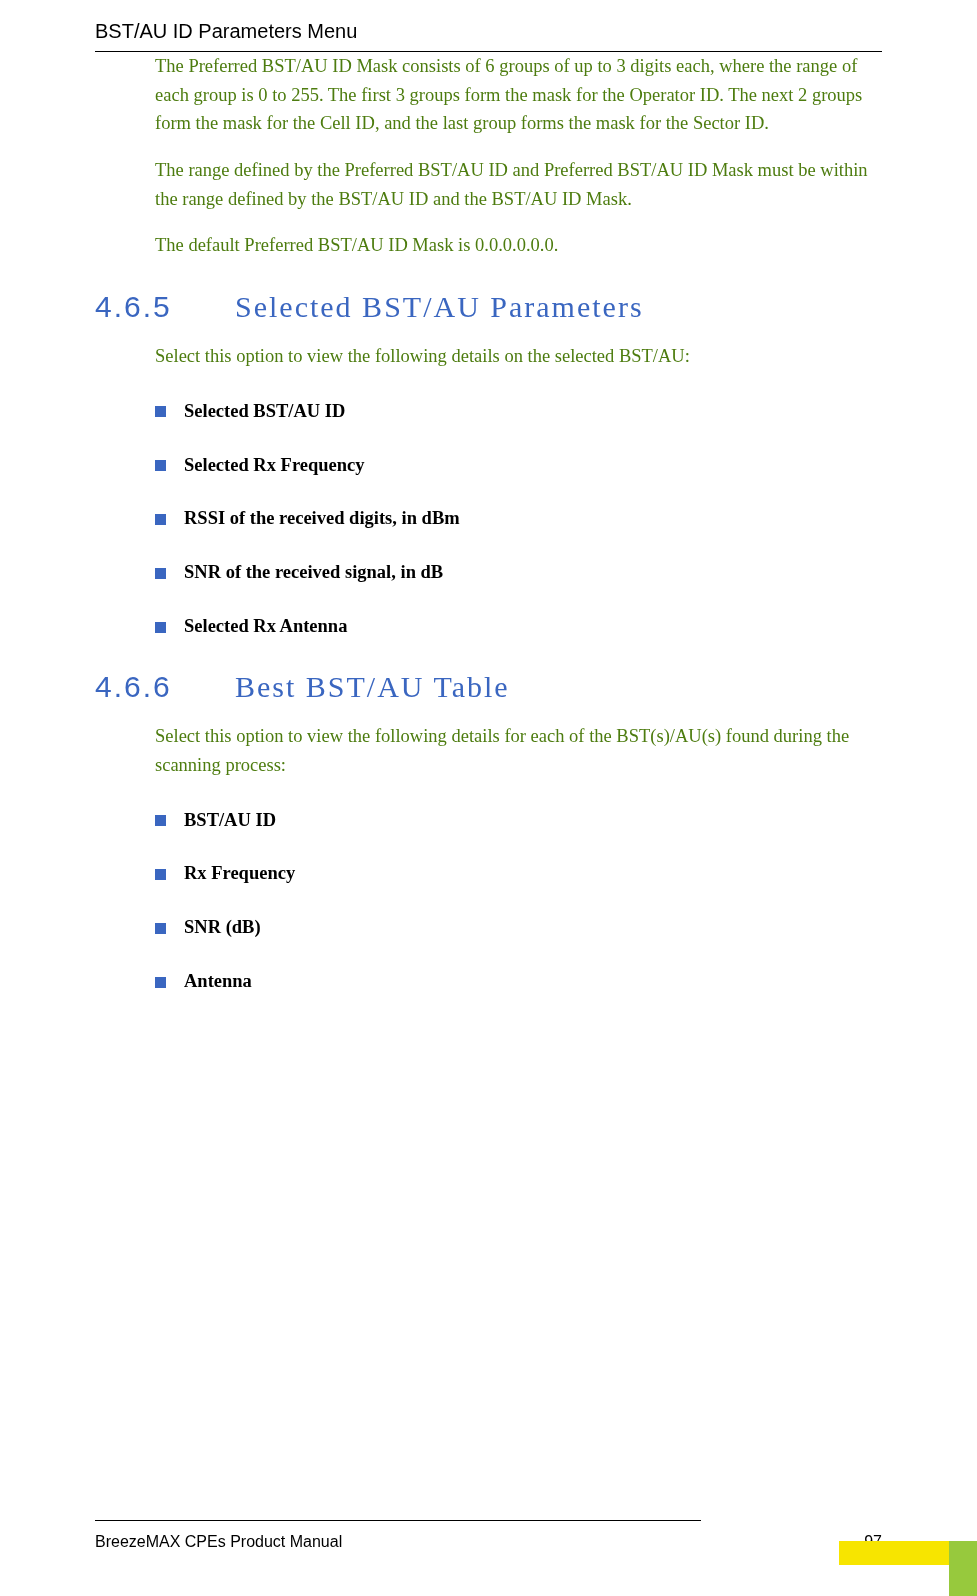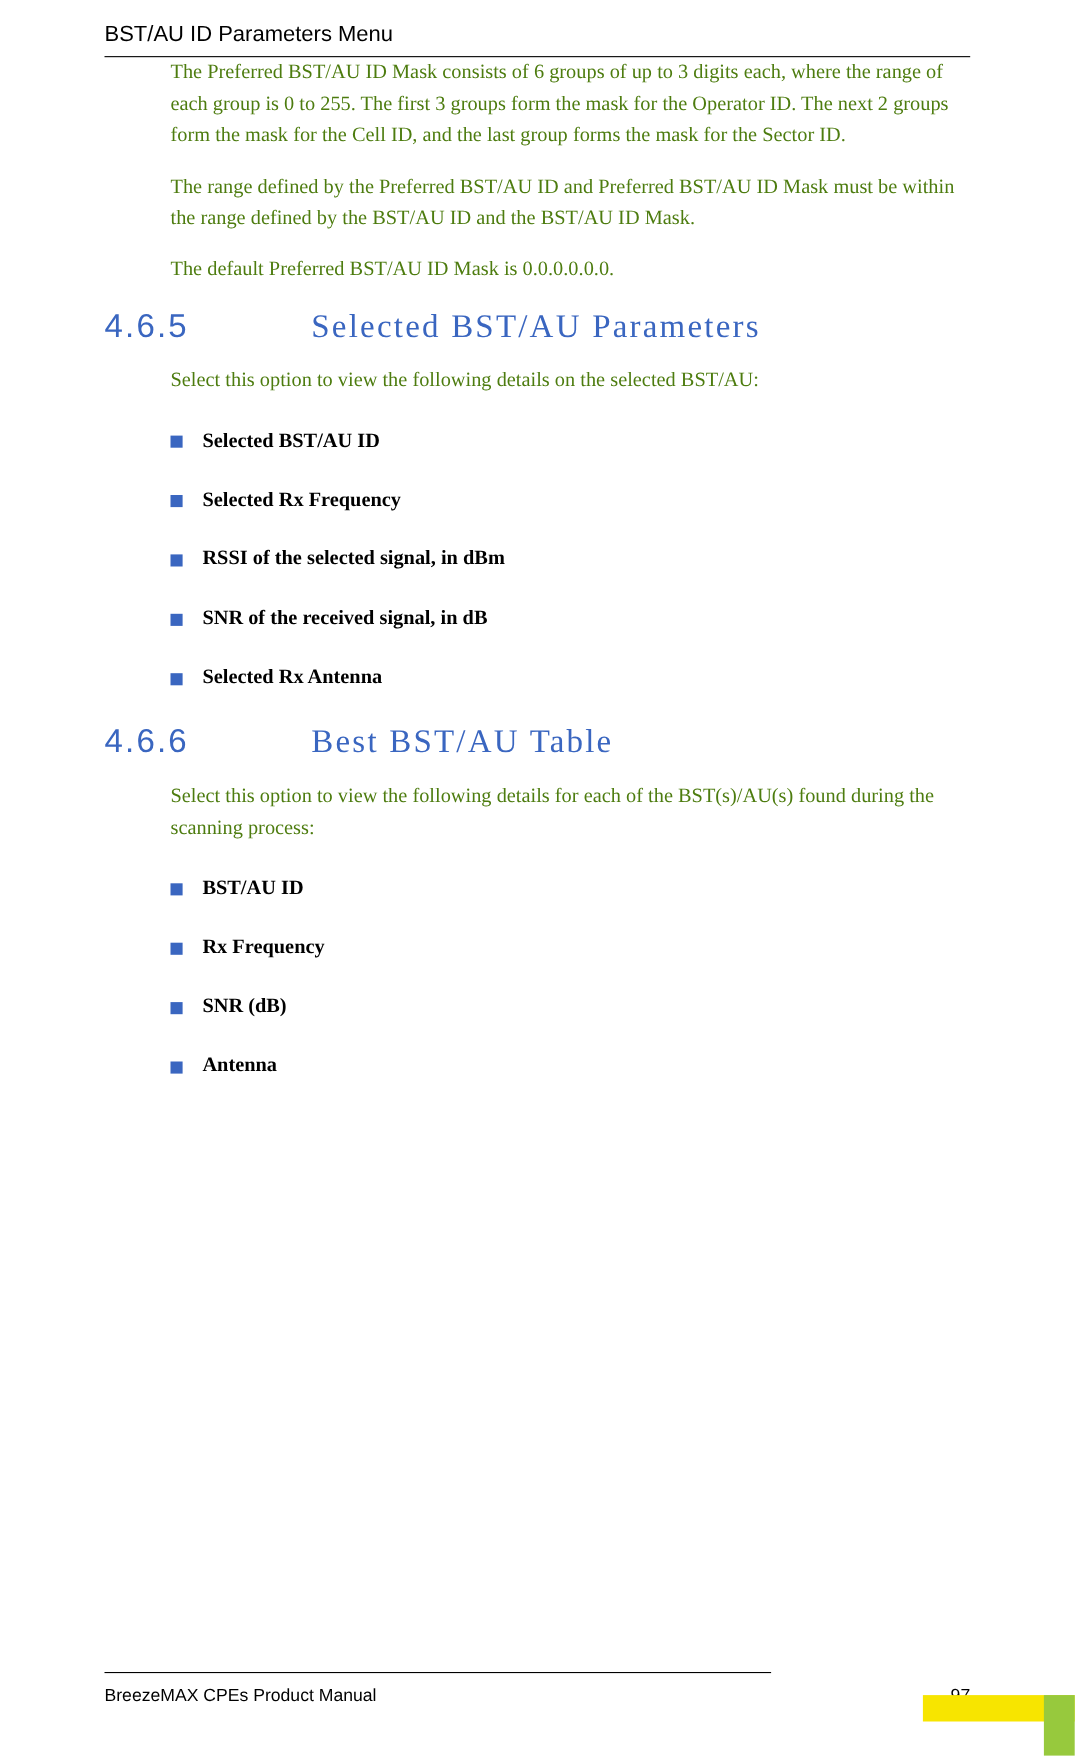--- a/index.html
+++ b/index.html
@@ -33,24 +33,23 @@
     }
     .body-text {
       font-size: 18.5px;
       line-height: 1.55;
       margin-bottom: 18px;
       color: #4d7c0f;
     }
     .section-row {
       display: flex;
       align-items: baseline;
-      margin-top: 20px;
+      margin-top: 30px;
       margin-bottom: 18px;
       margin-left: -60px;
-      gap: 48px;
     }
     .section-num {
       color: #3a66c0;
       font-family: Verdana, Arial, sans-serif;
       font-size: 30px;
       letter-spacing: 2px;
       width: 140px;
       flex-shrink: 0;
     }
     .section-title {
@@ -143,21 +142,21 @@
     <div class="bullet-item">
       <div class="bullet-square"></div>
       <span class="bullet-text">Selected BST/AU ID</span>
     </div>
     <div class="bullet-item">
       <div class="bullet-square"></div>
       <span class="bullet-text">Selected Rx Frequency</span>
     </div>
     <div class="bullet-item">
       <div class="bullet-square"></div>
-      <span class="bullet-text">RSSI of the selected signal, in dBm</span>
+      <span class="bullet-text">RSSI of the received digits, in dBm</span>
     </div>
     <div class="bullet-item">
       <div class="bullet-square"></div>
       <span class="bullet-text">SNR of the received signal, in dB</span>
     </div>
     <div class="bullet-item">
       <div class="bullet-square"></div>
       <span class="bullet-text">Selected Rx Antenna</span>
     </div>
 

